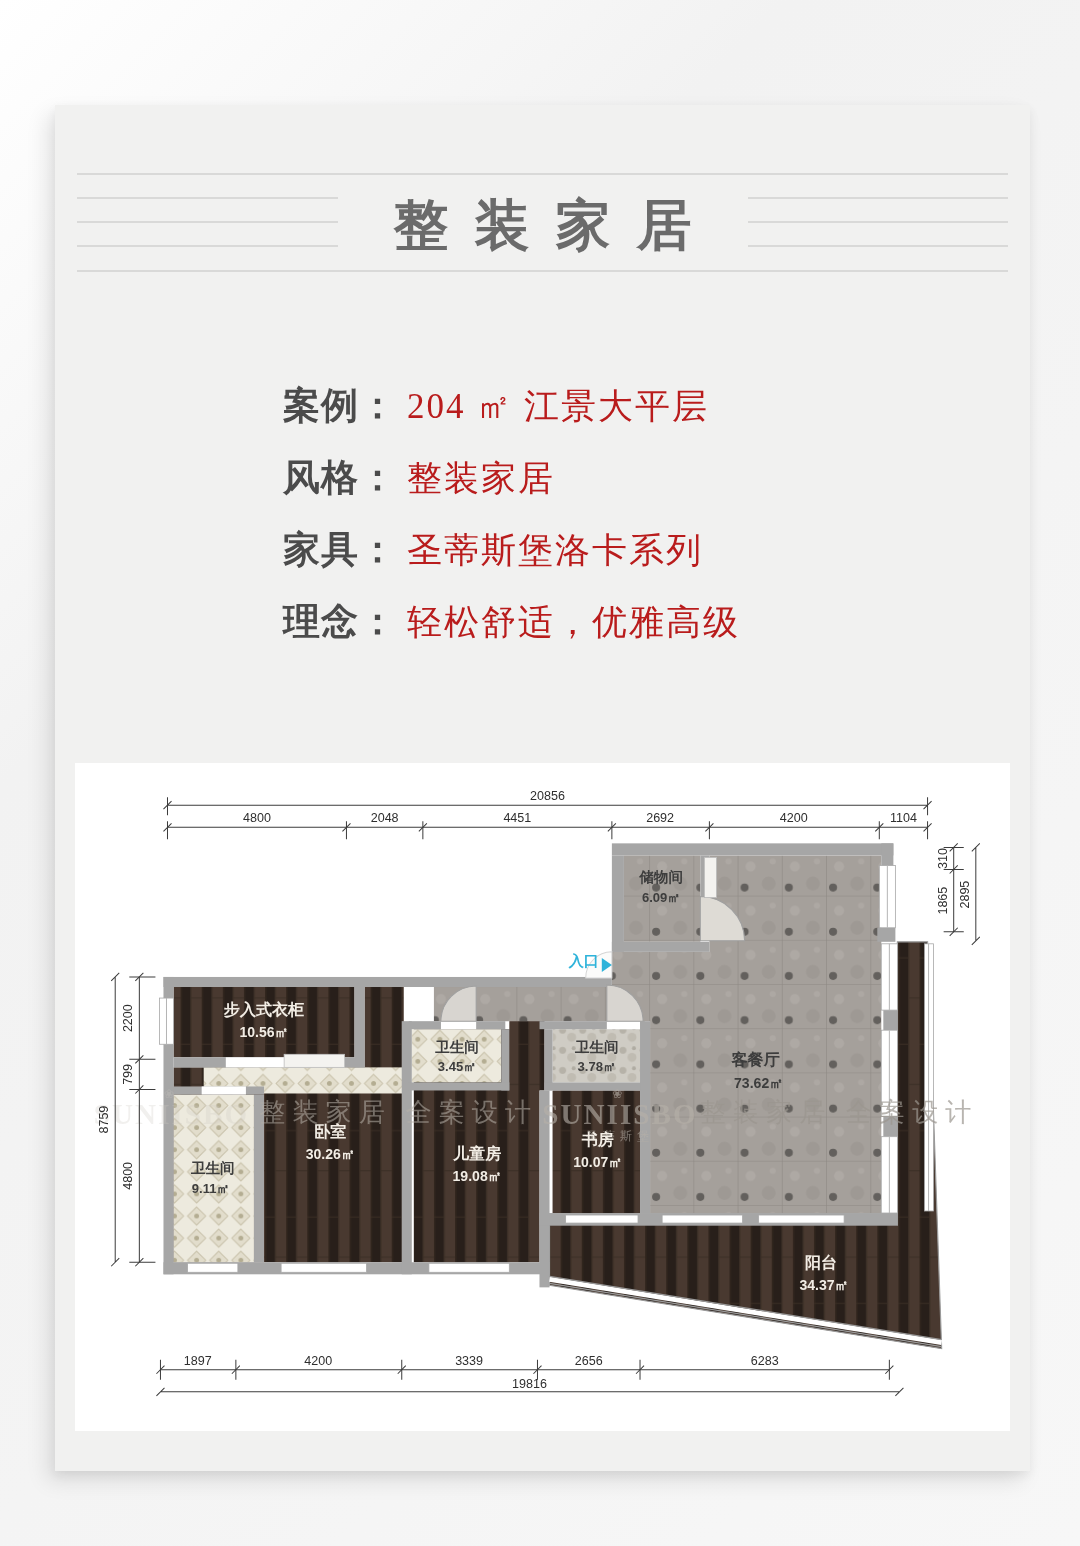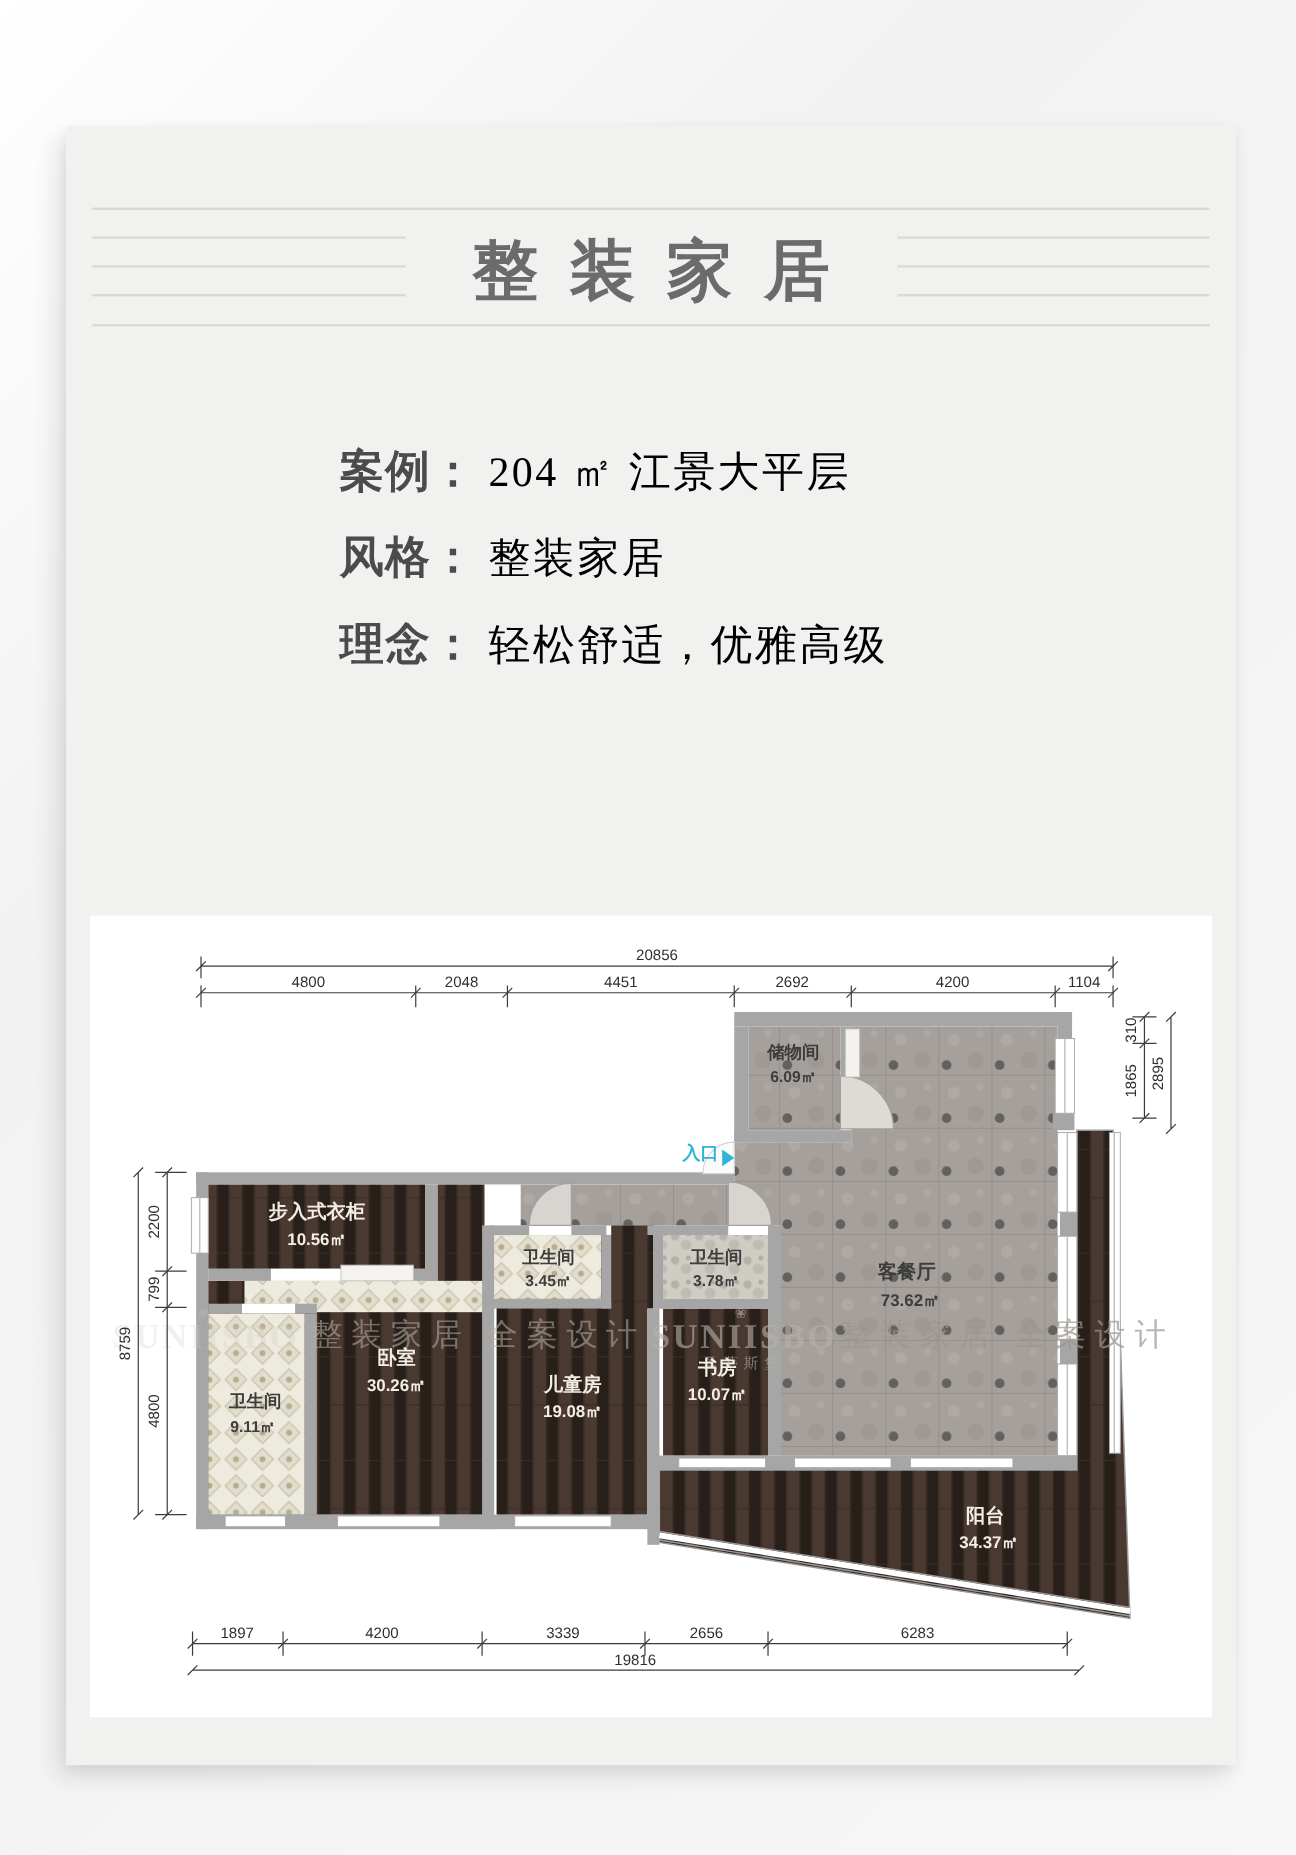--- a/index.html
+++ b/index.html
@@ -14,29 +14,29 @@
     box-shadow:-8px 10px 20px rgba(0,0,0,.10),0 4px 10px rgba(0,0,0,.06);
   }
   .rule{position:absolute;left:22px;right:22px;height:2px;background:#d9d9d8;}
   .r1{top:68px}.r2{top:92px}.r3{top:116px}.r4{top:140px}.r5{top:165px}
   .page-title{
     position:absolute;top:84px;left:0;width:100%;text-align:center;
     font-family:"Liberation Serif","DejaVu Serif",serif;
     font-size:55px;font-weight:600;color:#6b6b6b;letter-spacing:26px;
   }
   .page-title span{background:#f1f1f0;padding:0 30px 0 56px;}
-  .details{position:absolute;left:228px;top:263px;}
+  .details{position:absolute;left:228px;top:276px;}
   .detail-row{display:flex;align-items:baseline;margin-bottom:28px;height:44px;}
   .detail-label{
     font-family:"Liberation Serif","DejaVu Serif",serif;font-weight:700;
     font-size:37px;color:#4b4b4b;letter-spacing:1px;white-space:nowrap;
   }
   .detail-value{
     font-family:"Liberation Serif","DejaVu Serif",serif;font-weight:400;
-    font-size:35px;color:#000000;margin-left:10px;letter-spacing:2px;white-space:nowrap;
+    font-size:35px;color:#b91c1c;margin-left:10px;letter-spacing:2px;white-space:nowrap;
   }
   .plan-card{
     position:absolute;left:20px;top:658px;width:935px;height:668px;
     background:#ffffff;
   }
   .plan-card svg{display:block;width:100%;height:100%;}
   
   .dim{font:12.5px "Liberation Sans",sans-serif;fill:#2f2f2f;text-anchor:middle;}
   .rn{font:700 16px "Liberation Sans",sans-serif;text-anchor:middle;}
   .ra{font:600 14px "Liberation Sans",sans-serif;text-anchor:middle;}
@@ -63,20 +63,24 @@
   <div class="page-title"><span>整装家居</span></div>
 
   <div class="details">
     <div class="detail-row">
       <span class="detail-label">案例：</span>
       <span class="detail-value">204 ㎡ 江景大平层</span>
     </div>
     <div class="detail-row">
       <span class="detail-label">风格：</span>
       <span class="detail-value">整装家居</span>
+    </div>
+    <div class="detail-row">
+      <span class="detail-label">家具：</span>
+      <span class="detail-value">圣蒂斯堡洛卡系列</span>
     </div>
     <div class="detail-row">
       <span class="detail-label">理念：</span>
       <span class="detail-value">轻松舒适，优雅高级</span>
     </div>
   </div>
 
   <div class="plan-card">
     <svg viewBox="0 0 930 665" preserveAspectRatio="none">
       <defs>

